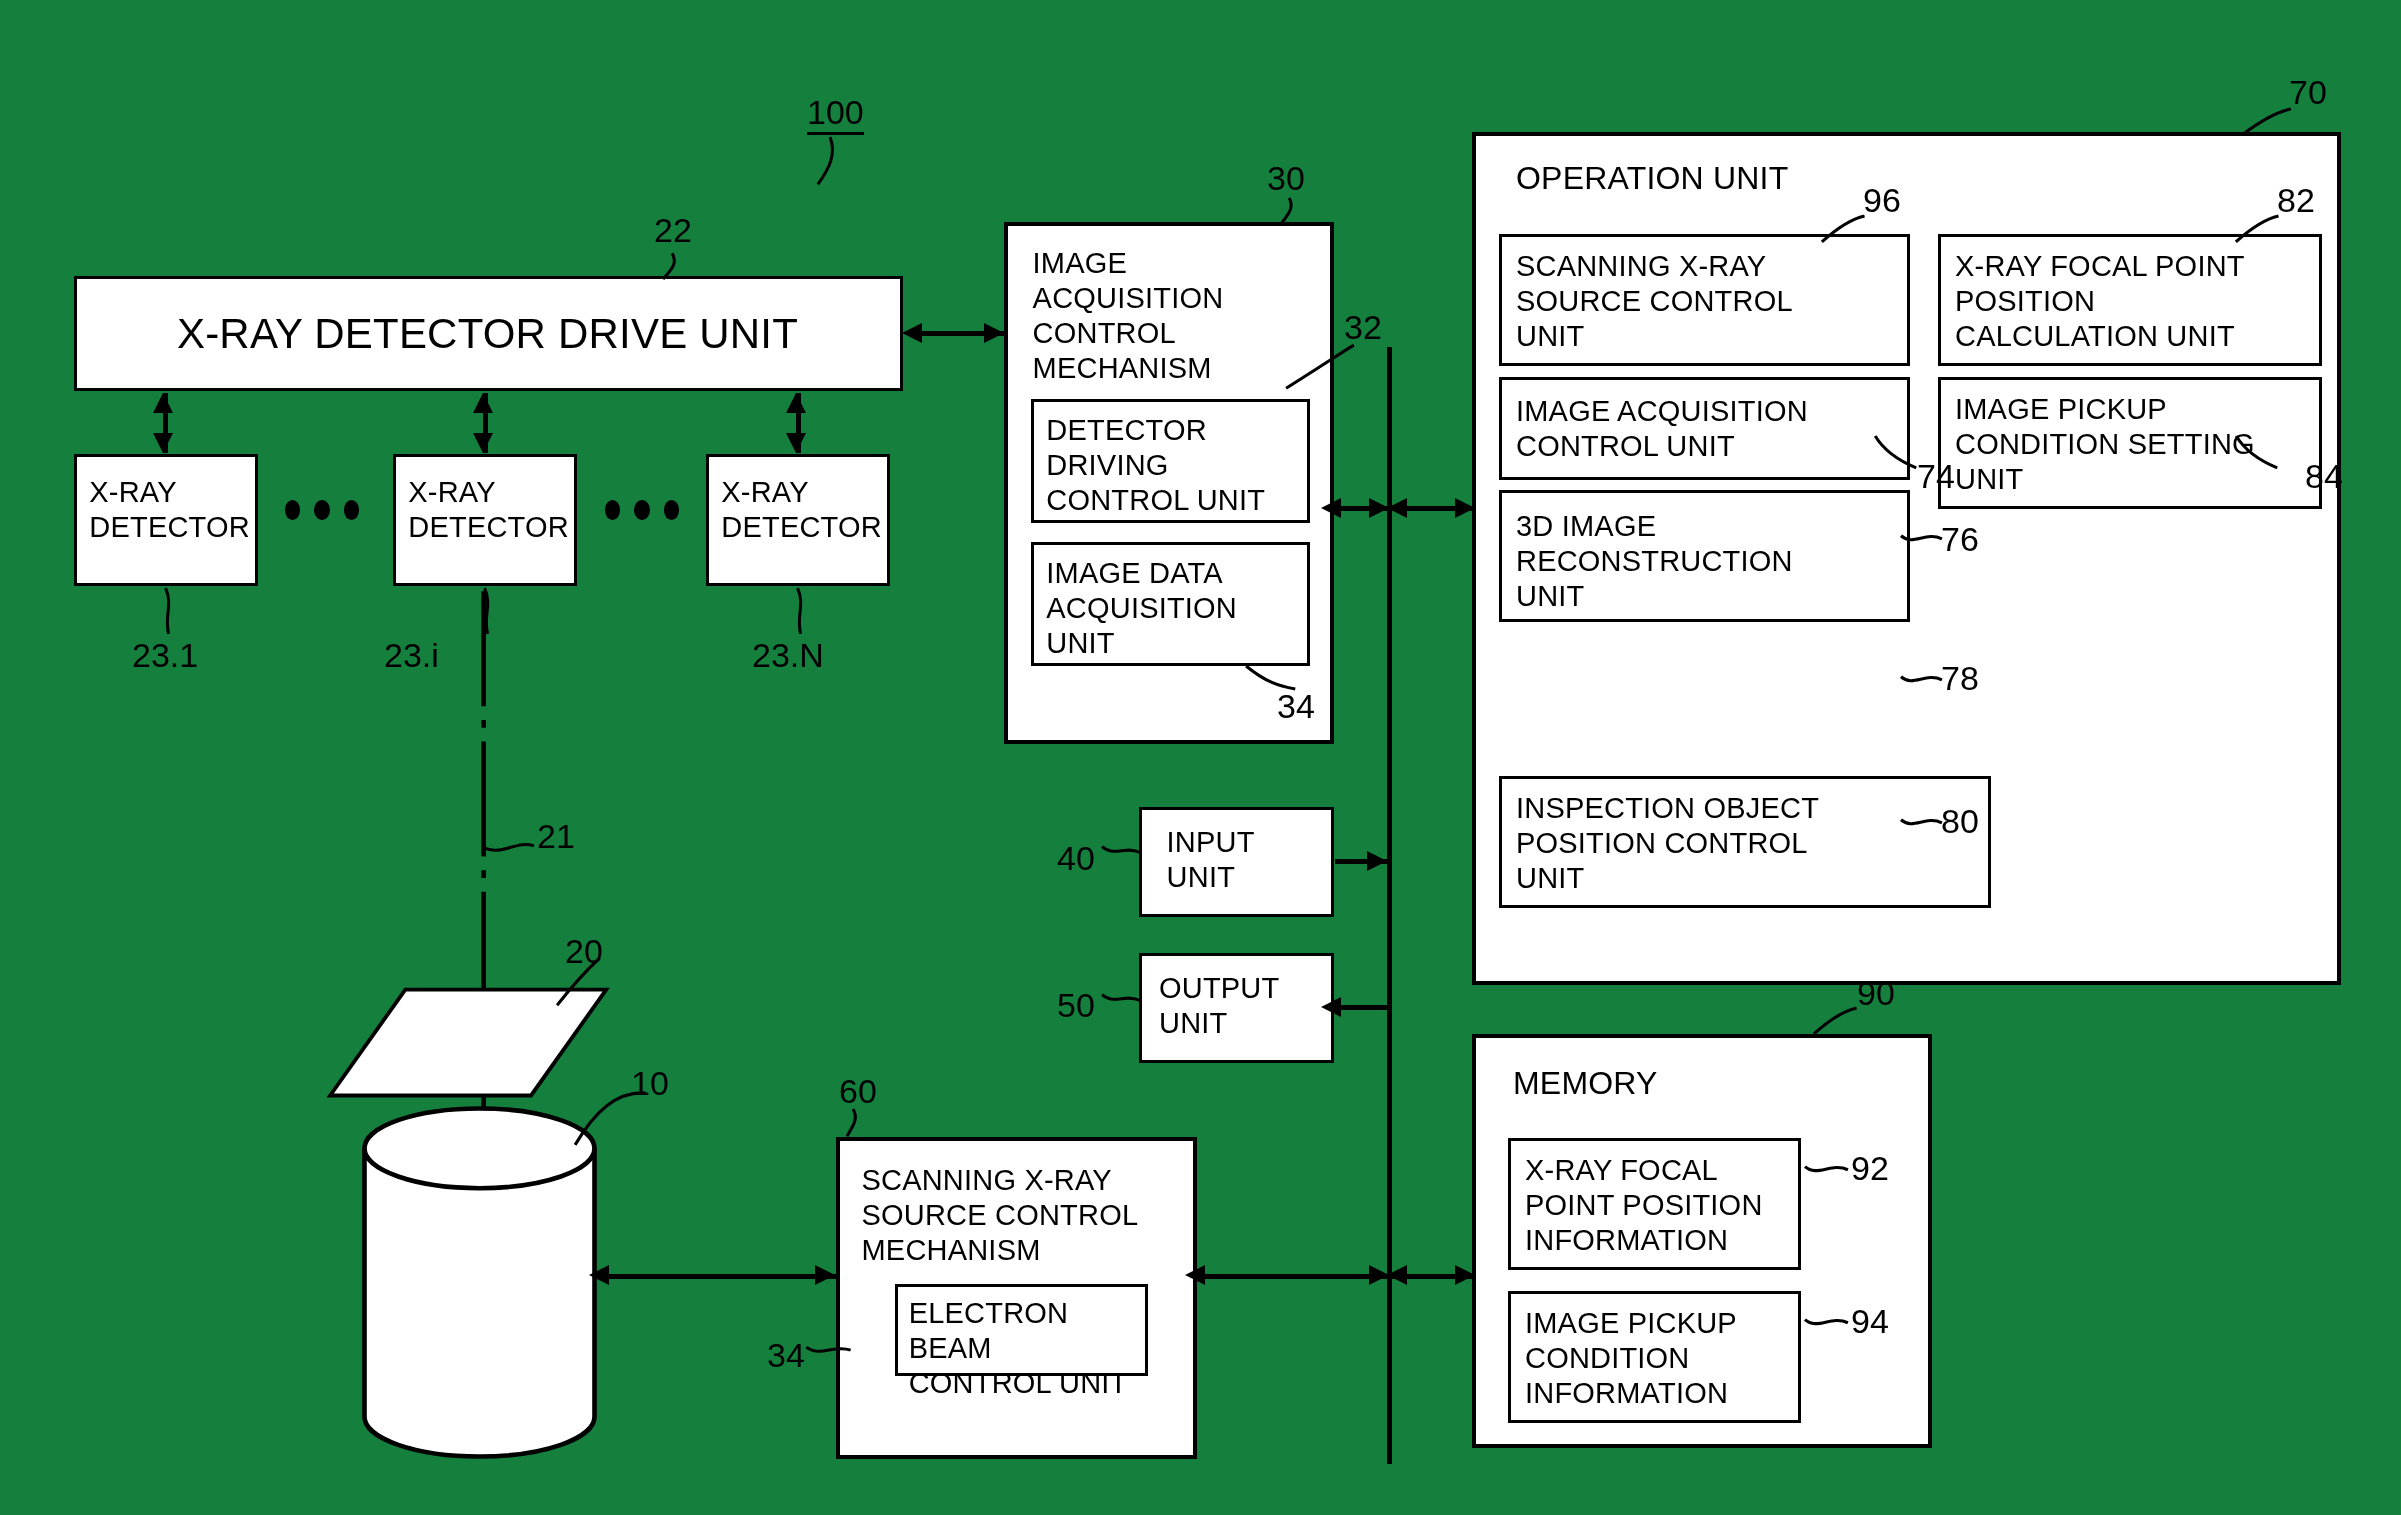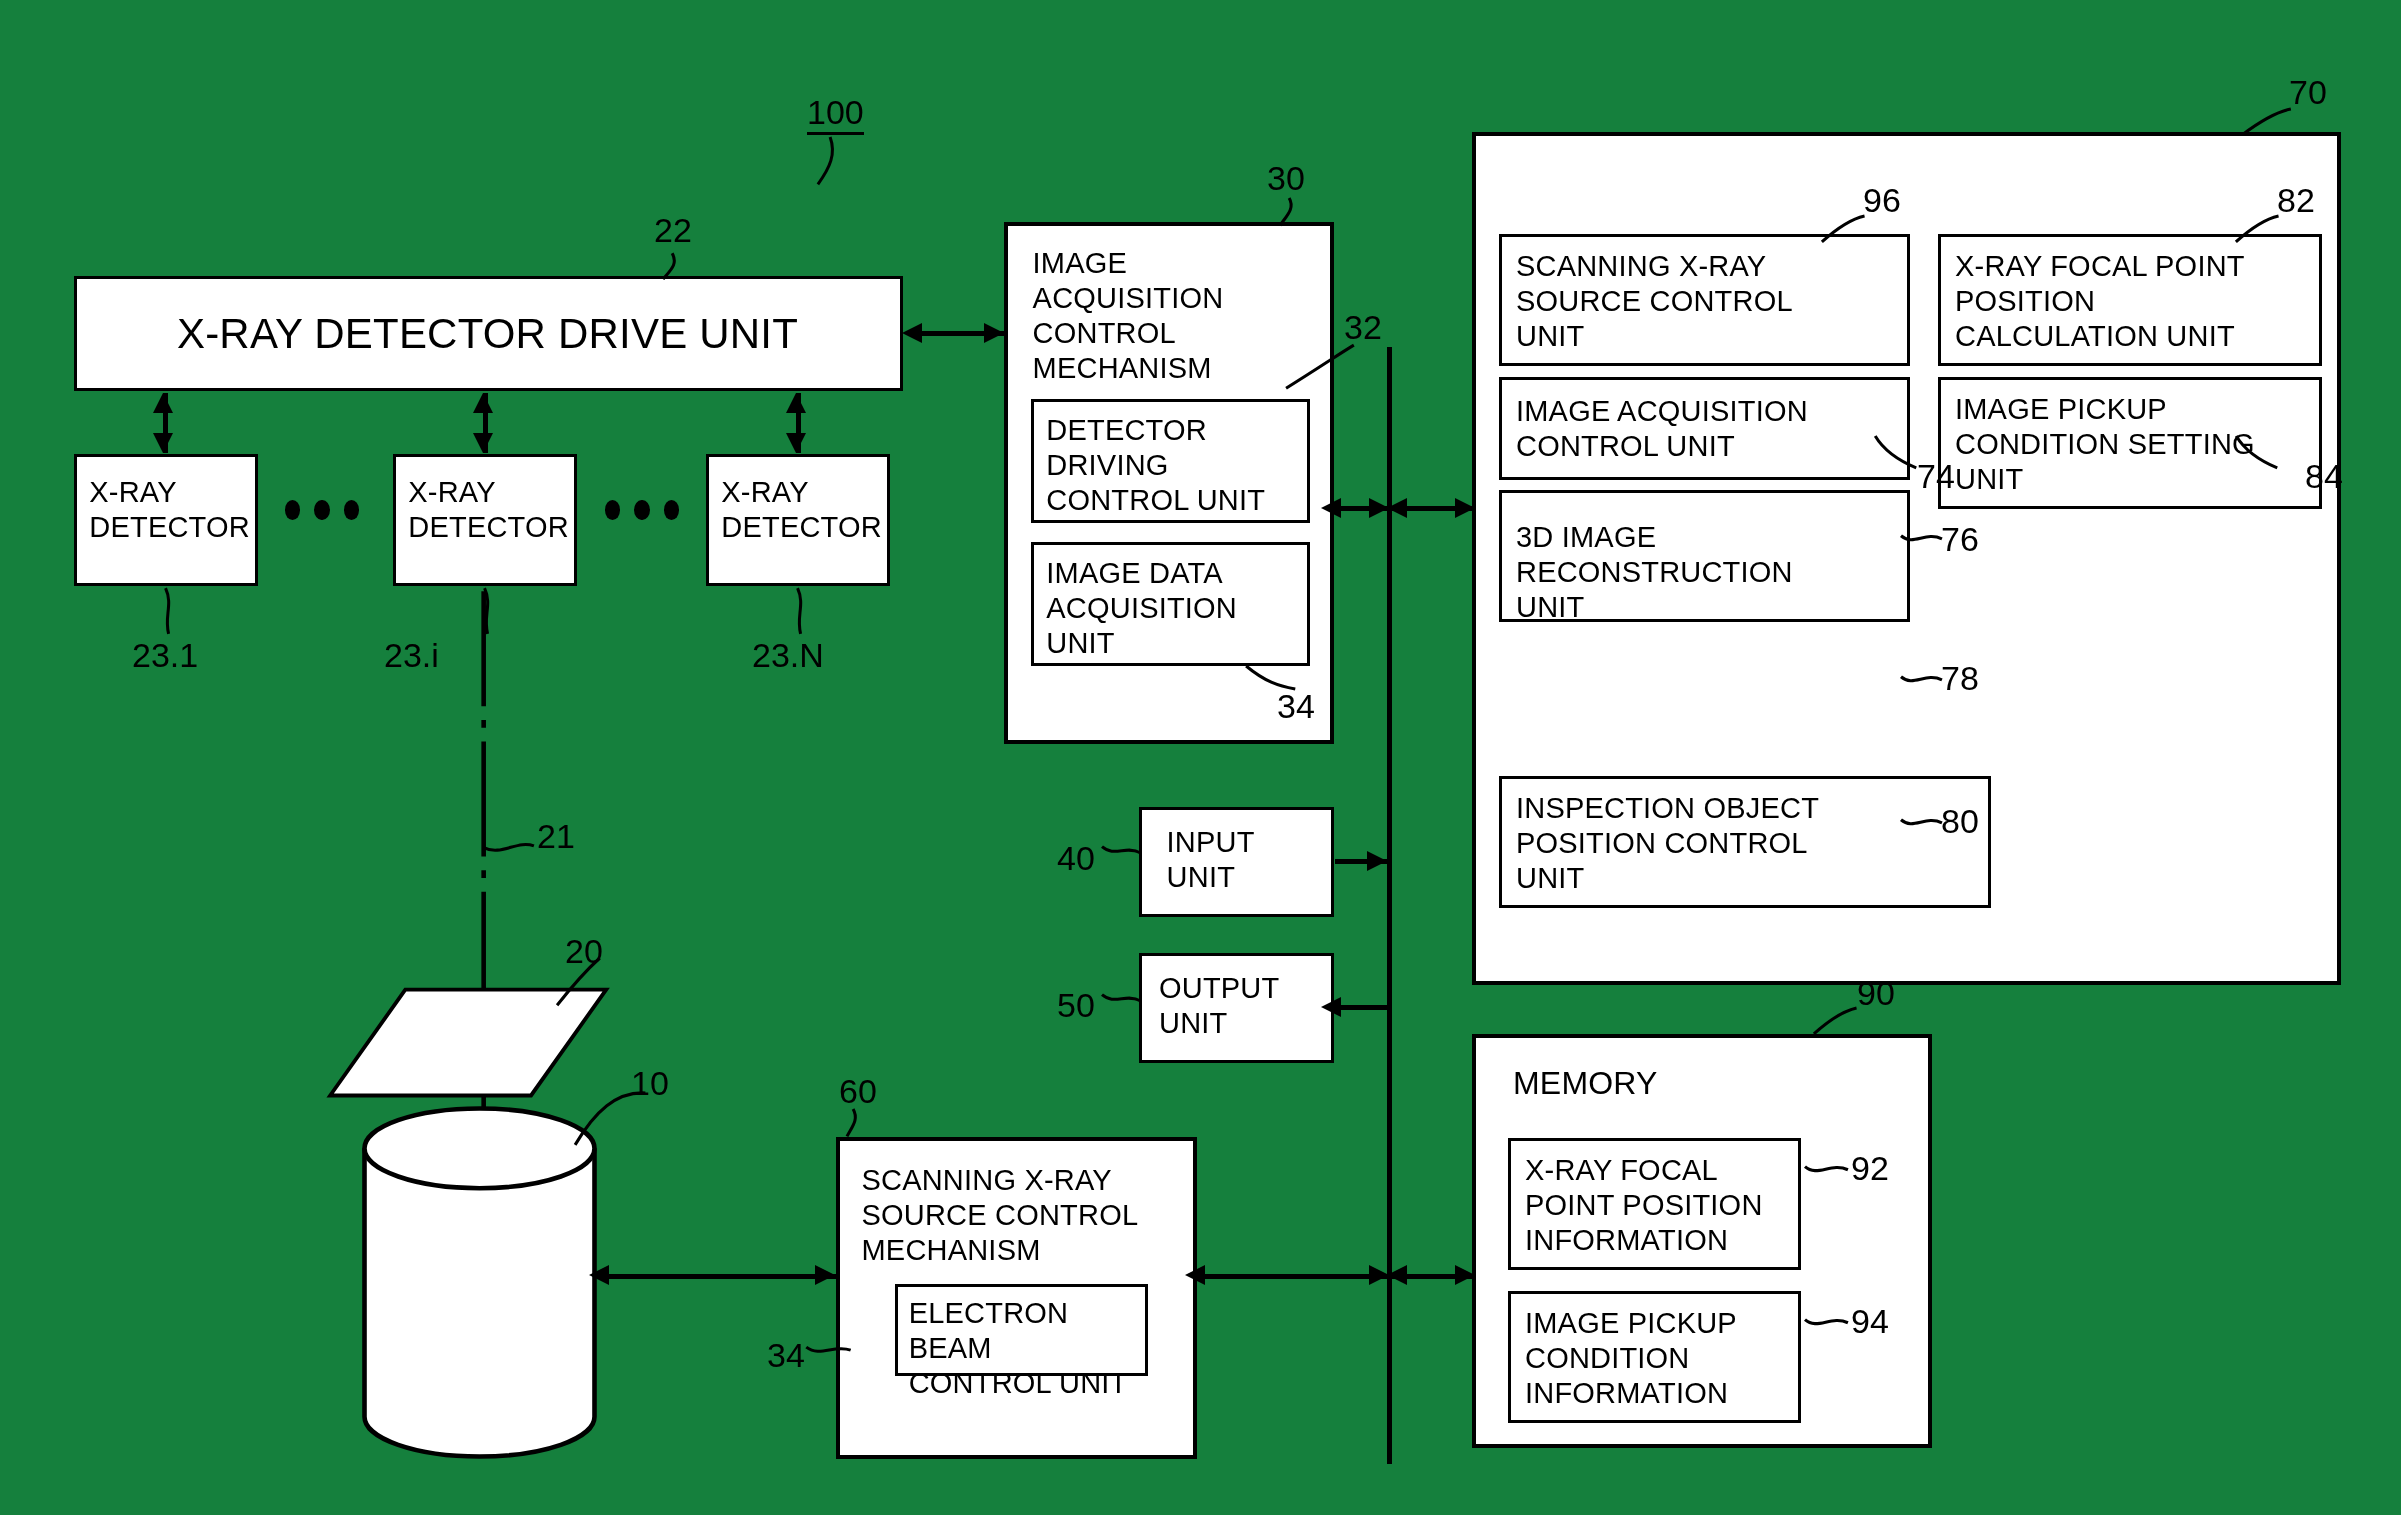--- a/index.html
+++ b/index.html
@@ -257,34 +257,35 @@
 
   <div class="hline" style="left:1198px; top:1274px; width:192px;"></div>
   <div class="ar left" style="left:1185px; top:1265px;"></div>
   <div class="ar right" style="left:1369px; top:1265px;"></div>
 
   <div class="hline" style="left:1390px; top:1274px; width:84px;"></div>
   <div class="ar left" style="left:1387px; top:1265px;"></div>
   <div class="ar right" style="left:1455px; top:1265px;"></div>
 
   <div class="box outer" style="left:1472px; top:132px; width:869px; height:853px;">
+    <div class="btxt" style="left:40px; top:24.6px; width:460px; font-size:32px;">OPERATION UNIT</div>
 
     <div class="box" style="left:23px; top:98px; width:411px; height:132px;">
       <div class="btxt" style="left:14px; top:12.3px; width:387px;">SCANNING X-RAY
 SOURCE CONTROL
 UNIT</div>
     </div>
 
     <div class="box" style="left:23px; top:241px; width:411px; height:103px;">
       <div class="btxt" style="left:14px; top:14px; width:387px;">IMAGE ACQUISITION
 CONTROL UNIT</div>
     </div>
 
     <div class="box" style="left:23px; top:354px; width:411px; height:132px;">
-      <div class="btxt" style="left:14px; top:27px; width:387px;">3D IMAGE
+      <div class="btxt" style="left:14px; top:16px; width:387px;">3D IMAGE
 RECONSTRUCTION
 UNIT</div>
     </div>
 
 
     <div class="box" style="left:23px; top:640px; width:492px; height:132px;">
       <div class="btxt" style="left:14px; top:12.3px; width:387px;">INSPECTION OBJECT
 POSITION CONTROL
 UNIT</div>
     </div>

